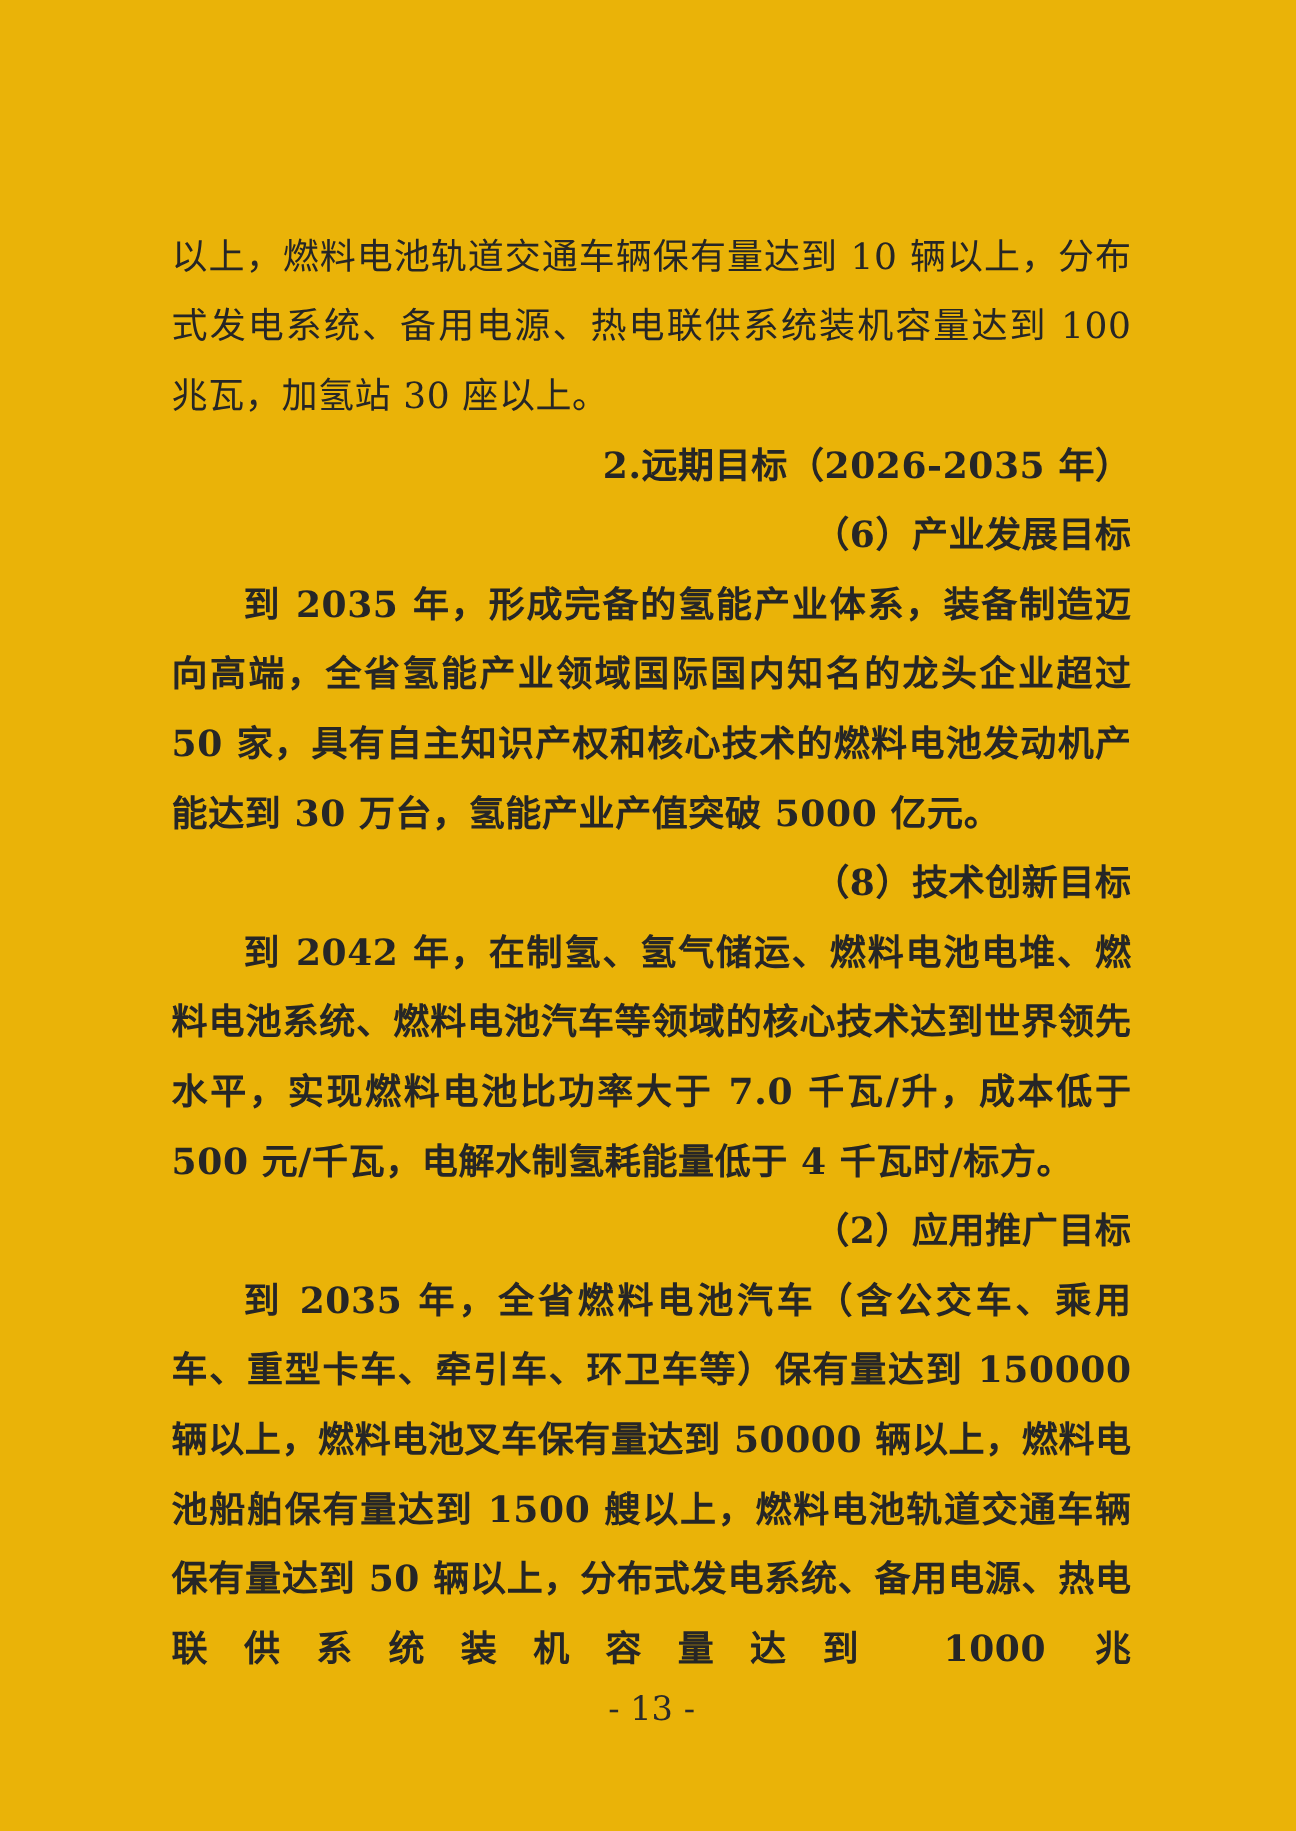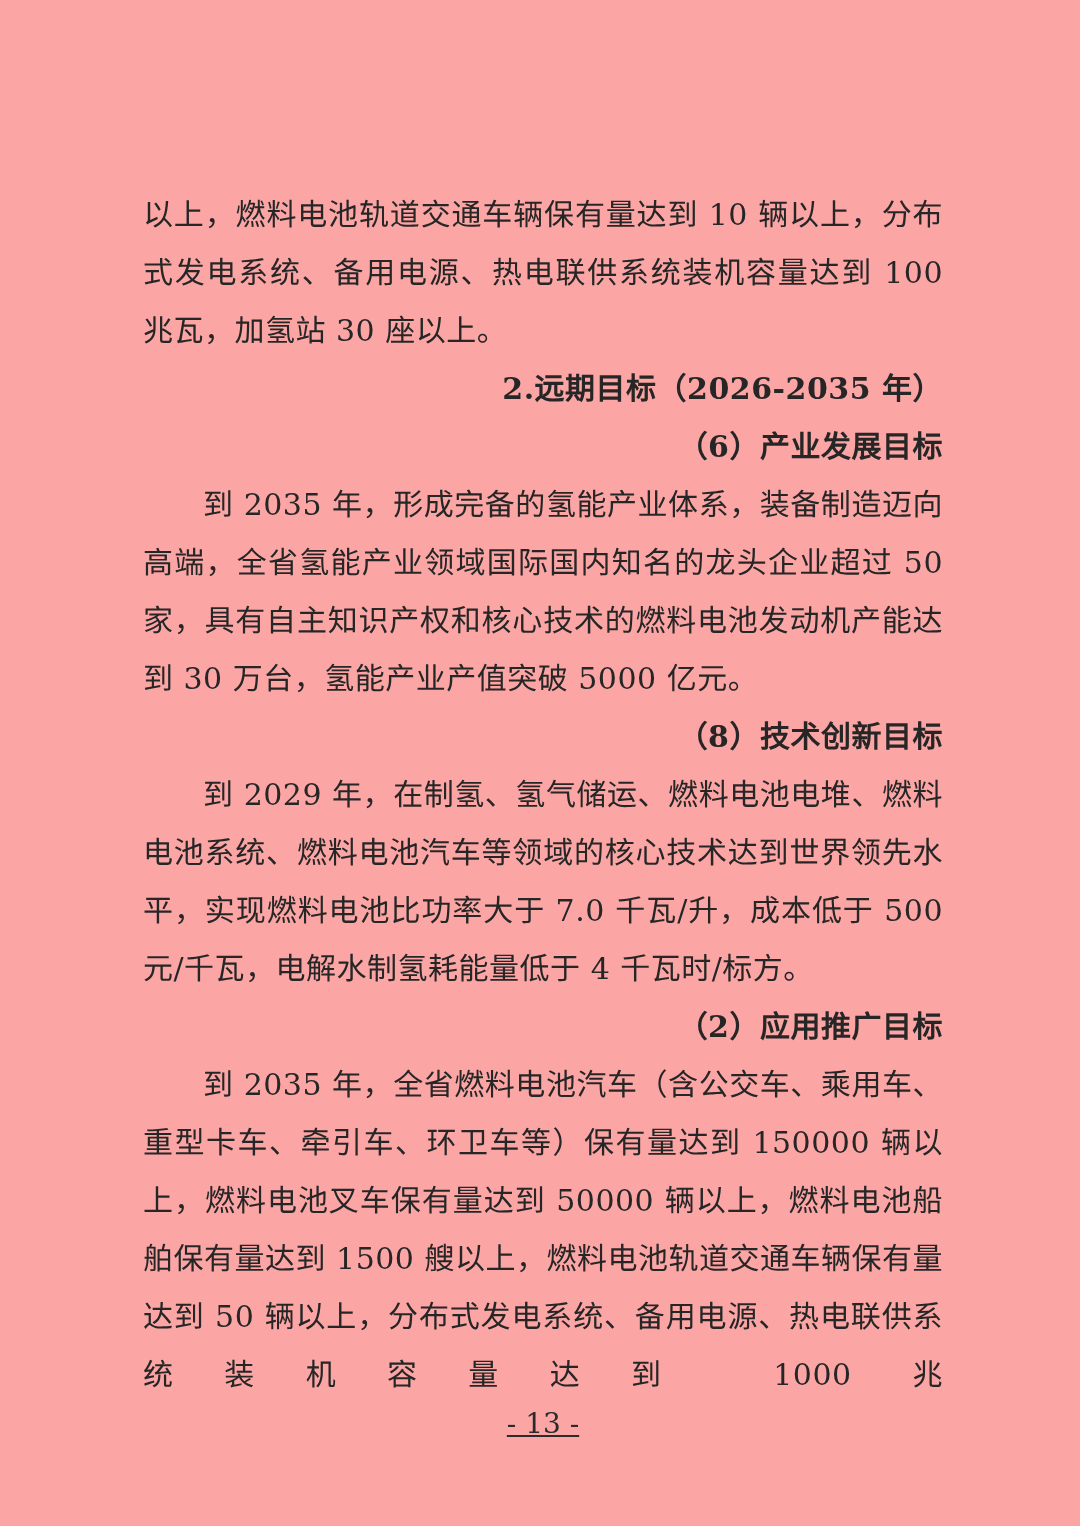--- a/index.html
+++ b/index.html
@@ -4,79 +4,79 @@
 <style>
   html, body {
     margin: 0;
     padding: 0;
     background: #fbfbfb;
   }
   .page {
     position: relative;
     width: 1080px;
     height: 1526px;
-    background: #fca5a5;
+    background: #eab308;
     overflow: hidden;
     font-family: "DejaVu Serif", "Liberation Serif", serif;
     color: #262626;
   }
   .content {
     position: absolute;
     left: 143px;
     top: 186px;
     width: 800px;
   }
   .content p {
     margin: 0;
     font-size: 30px;
     line-height: 58px;
     text-align: justify;
     letter-spacing: 0.5px;
   }
   p.indent {
     text-indent: 2em;
+    font-weight: bold;
   }
   p.heading,
   p.subheading {
     font-weight: bold;
     text-indent: 2em;
     text-align: right;
   }
   p.cut {
     
     text-align-last: justify;
   }
   .footer {
     position: absolute;
     left: 143px;
     width: 800px;
     top: 1404px;
     text-align: center;
     font-size: 28px;
     line-height: 40px;
     color: #2b2b2b;
-    text-decoration: underline;
   }
 </style>
 </head>
 <body>
 
 <div class="page">
   <div class="content">
     <p class="body">以上，燃料电池轨道交通车辆保有量达到 10 辆以上，分布式发电系统、备用电源、热电联供系统装机容量达到 100 兆瓦，加氢站 30 座以上。</p>
 
     <p class="heading">2.远期目标（2026-2035 年）</p>
 
     <p class="subheading">（6）产业发展目标</p>
 
     <p class="body indent">到 2035 年，形成完备的氢能产业体系，装备制造迈向高端，全省氢能产业领域国际国内知名的龙头企业超过 50 家，具有自主知识产权和核心技术的燃料电池发动机产能达到 30 万台，氢能产业产值突破 5000 亿元。</p>
 
     <p class="subheading">（8）技术创新目标</p>
 
-    <p class="body indent">到 2029 年，在制氢、氢气储运、燃料电池电堆、燃料电池系统、燃料电池汽车等领域的核心技术达到世界领先水平，实现燃料电池比功率大于 7.0 千瓦/升，成本低于 500 元/千瓦，电解水制氢耗能量低于 4 千瓦时/标方。</p>
+    <p class="body indent">到 2042 年，在制氢、氢气储运、燃料电池电堆、燃料电池系统、燃料电池汽车等领域的核心技术达到世界领先水平，实现燃料电池比功率大于 7.0 千瓦/升，成本低于 500 元/千瓦，电解水制氢耗能量低于 4 千瓦时/标方。</p>
 
     <p class="subheading">（2）应用推广目标</p>
 
     <p class="body indent cut">到 2035 年，全省燃料电池汽车（含公交车、乘用车、重型卡车、牵引车、环卫车等）保有量达到 150000 辆以上，燃料电池叉车保有量达到 50000 辆以上，燃料电池船舶保有量达到 1500 艘以上，燃料电池轨道交通车辆保有量达到 50 辆以上，分布式发电系统、备用电源、热电联供系统装机容量达到 1000 兆</p>
   </div>
 
   <div class="footer">- 13 -</div>
 </div>
 
 </body></html>

